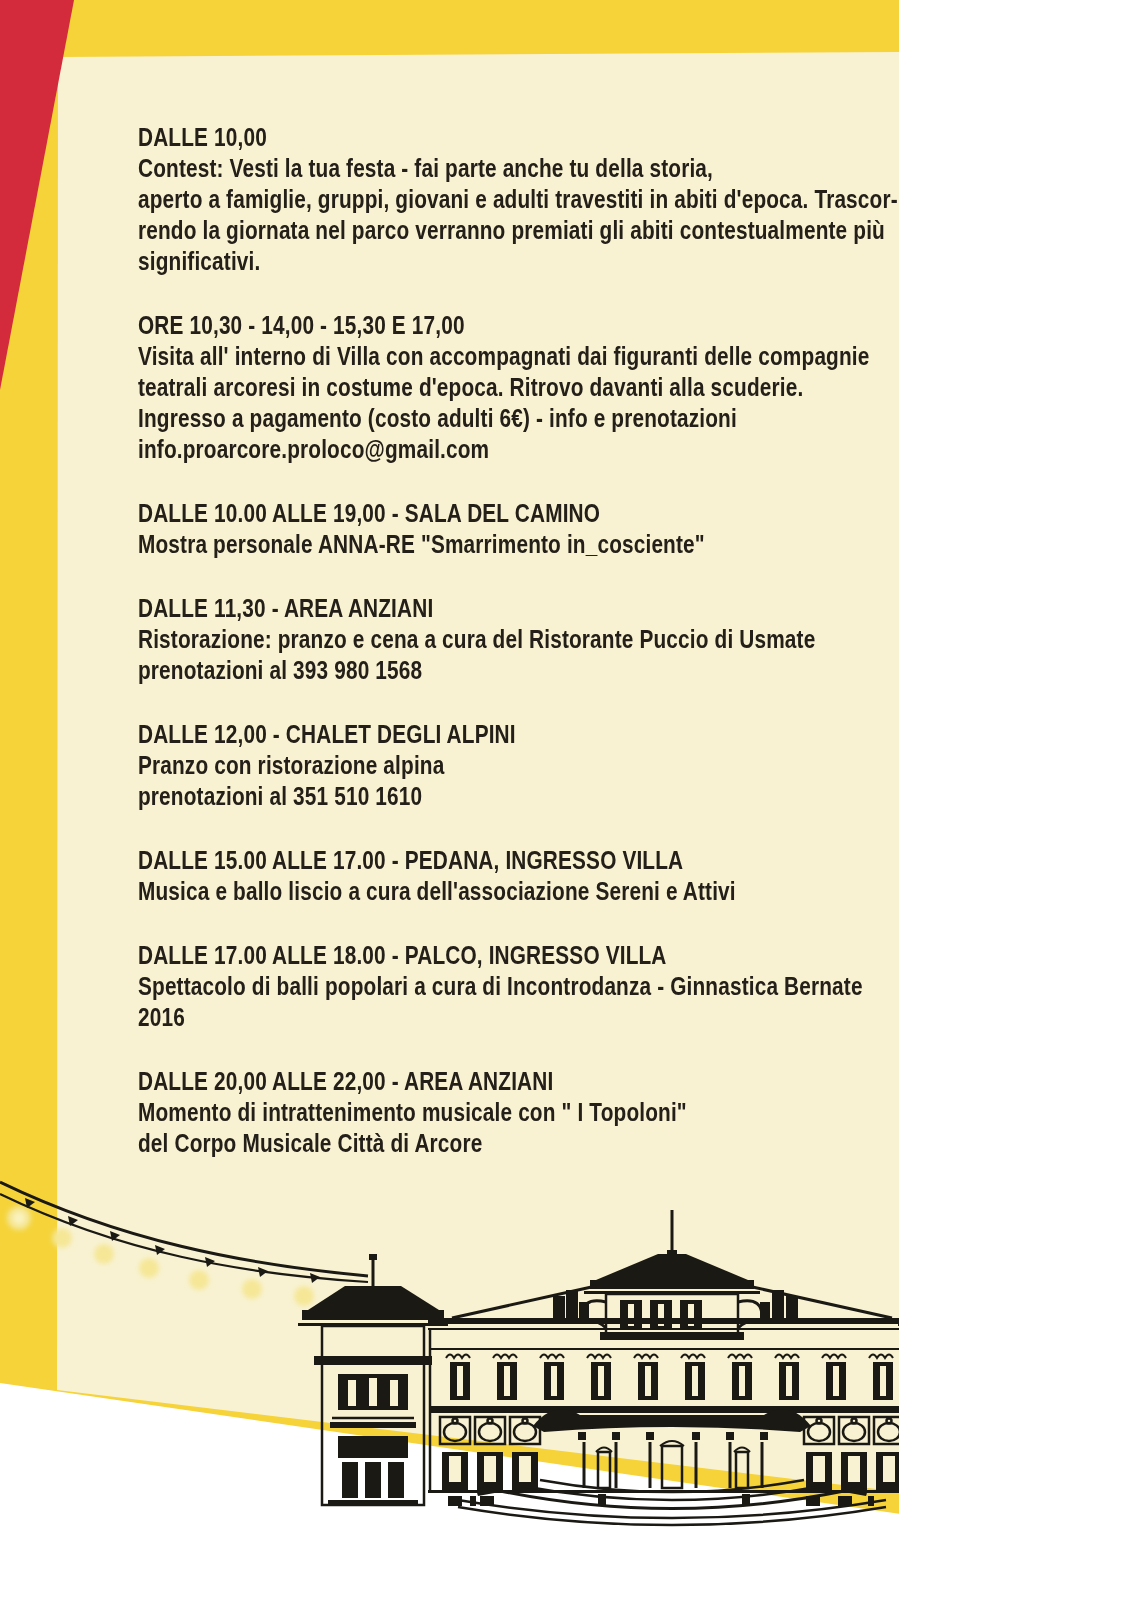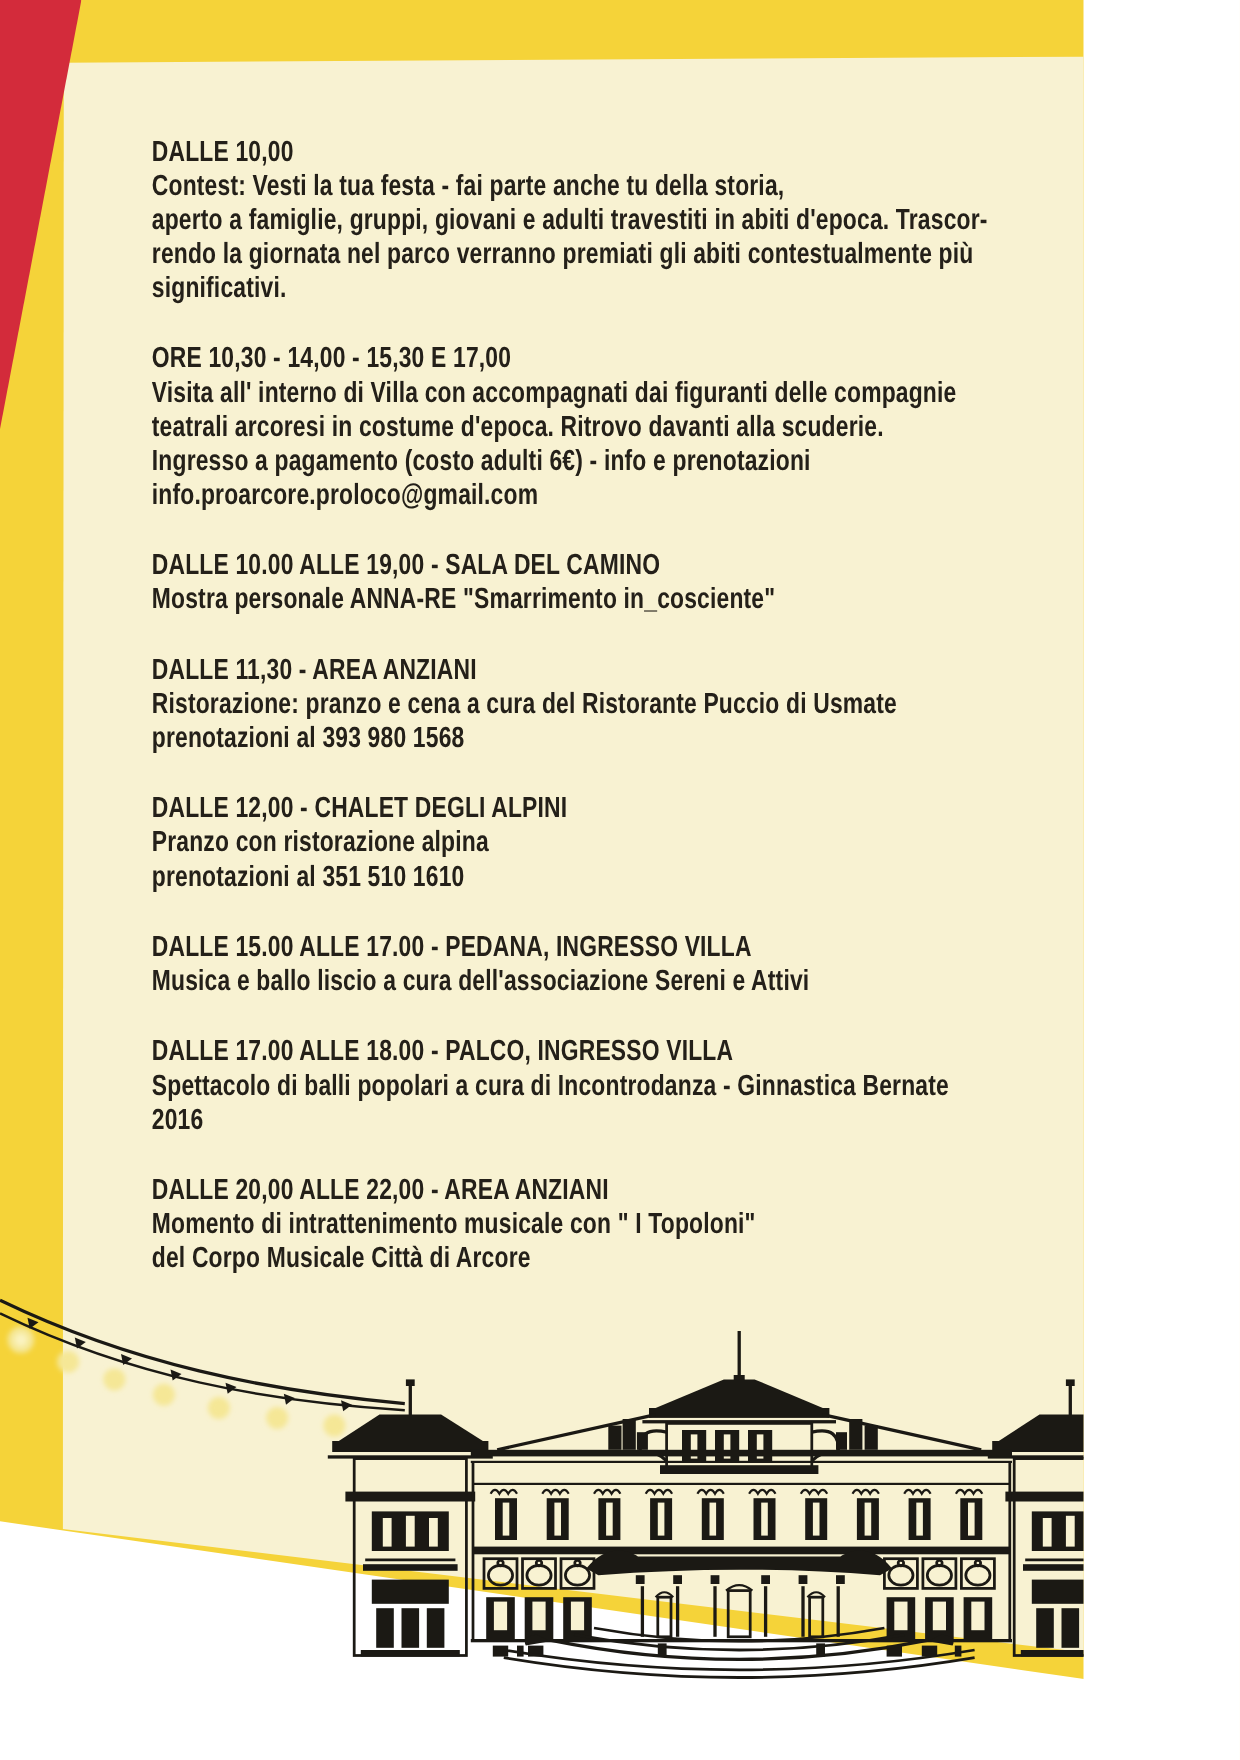--- a/index.html
+++ b/index.html
@@ -1,16 +1,16 @@
 <!DOCTYPE html>
 <html><head>
 <meta charset="utf-8">
 <style>
   html,body{margin:0;padding:0;background:#ffffff;}
-  .poster{position:relative;width:985px;height:1600px;overflow:hidden;background:#ffffff;font-family:"Liberation Sans",sans-serif;text-decoration:underline;}
+  .poster{position:relative;width:899px;height:1600px;overflow:hidden;background:#ffffff;font-family:"Liberation Sans",sans-serif;text-decoration:underline;}
   .yellow-backdrop{position:absolute;left:0;top:0;width:1127px;height:1600px;background:#F5D339;
     clip-path:polygon(0 0,1127px 0,1127px 1547px,0 1383px);}
   .cream-panel{position:absolute;left:0;top:0;width:1127px;height:1600px;background:#F8F2D2;
     clip-path:polygon(58px 57px,1067px 51px,1067px 1512px,57px 1390px);}
   .red-wedge{position:absolute;left:0;top:0;width:200px;height:420px;background:#D32B3B;
     clip-path:polygon(0 0,74px 0,0 390px);}
   .content{position:absolute;left:138px;top:122px;width:1180px;
     transform:scaleX(0.785);transform-origin:0 0;
     font-weight:700;font-size:26.5px;line-height:31px;color:#242019;letter-spacing:0.2px;}
   .event{margin:0 0 33px 0;padding:0;}

